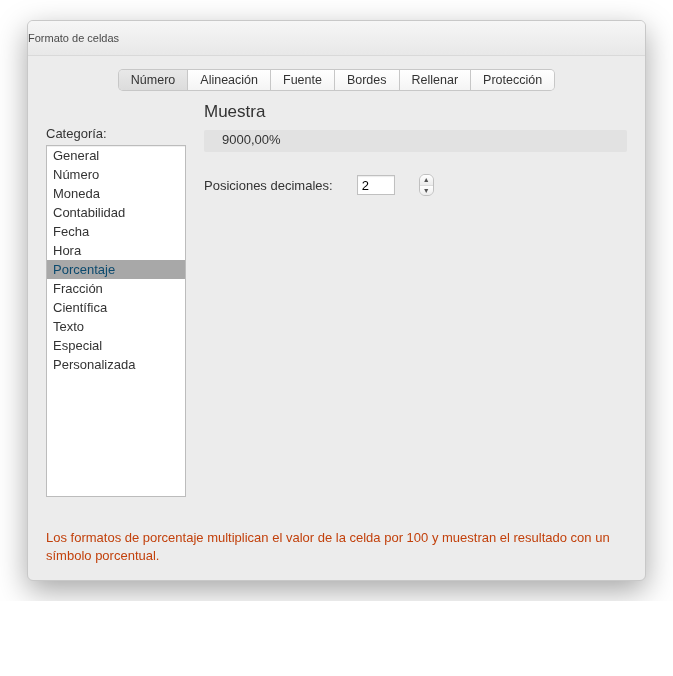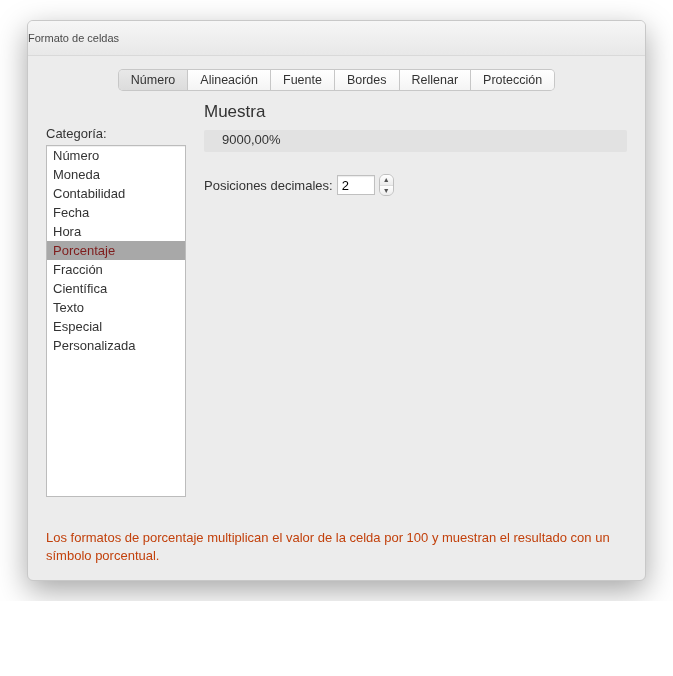--- a/index.html
+++ b/index.html
@@ -78,41 +78,41 @@
     overflow: hidden;
   }
   .listitem {
     padding: 1px 6px;
     font-size: 13px;
     line-height: 17px;
     cursor: default;
   }
   .listitem.selected {
     background: #a8a8a8;
-    color: #7f1d1d;
+    color: #0c4a6e;
   }
   .right {
     flex: 1;
   }
   .sample-label {
     font-size: 17px;
     margin-bottom: 8px;
   }
   .sample-box {
     background: #e2e2e2;
     padding: 2px 18px;
     border-radius: 2px;
     font-size: 13px;
     min-height: 18px;
     margin-bottom: 22px;
   }
   .decimal-row {
     display: flex;
     align-items: center;
-    gap: 4px;
+    gap: 24px;
   }
   .decimal-label { font-size: 13px; }
   .decimal-input {
     width: 28px;
     height: 18px;
     font-size: 13px;
     text-align: left;
     padding: 0 4px;
     border: 1px solid #c0c0c0;
     background: #fff;
@@ -181,20 +181,21 @@
           <div class="tab">Bordes</div>
           <div class="tab">Rellenar</div>
           <div class="tab">Protección</div>
         </div>
     </div>
 
     <div class="body">
       <div class="left">
         <div class="cat-label">Categoría:</div>
         <div class="listbox" id="catlist">
+            <div class="listitem">General</div>
             <div class="listitem">Número</div>
             <div class="listitem">Moneda</div>
             <div class="listitem">Contabilidad</div>
             <div class="listitem">Fecha</div>
             <div class="listitem">Hora</div>
             <div class="listitem selected">Porcentaje</div>
             <div class="listitem">Fracción</div>
             <div class="listitem">Científica</div>
             <div class="listitem">Texto</div>
             <div class="listitem">Especial</div>

